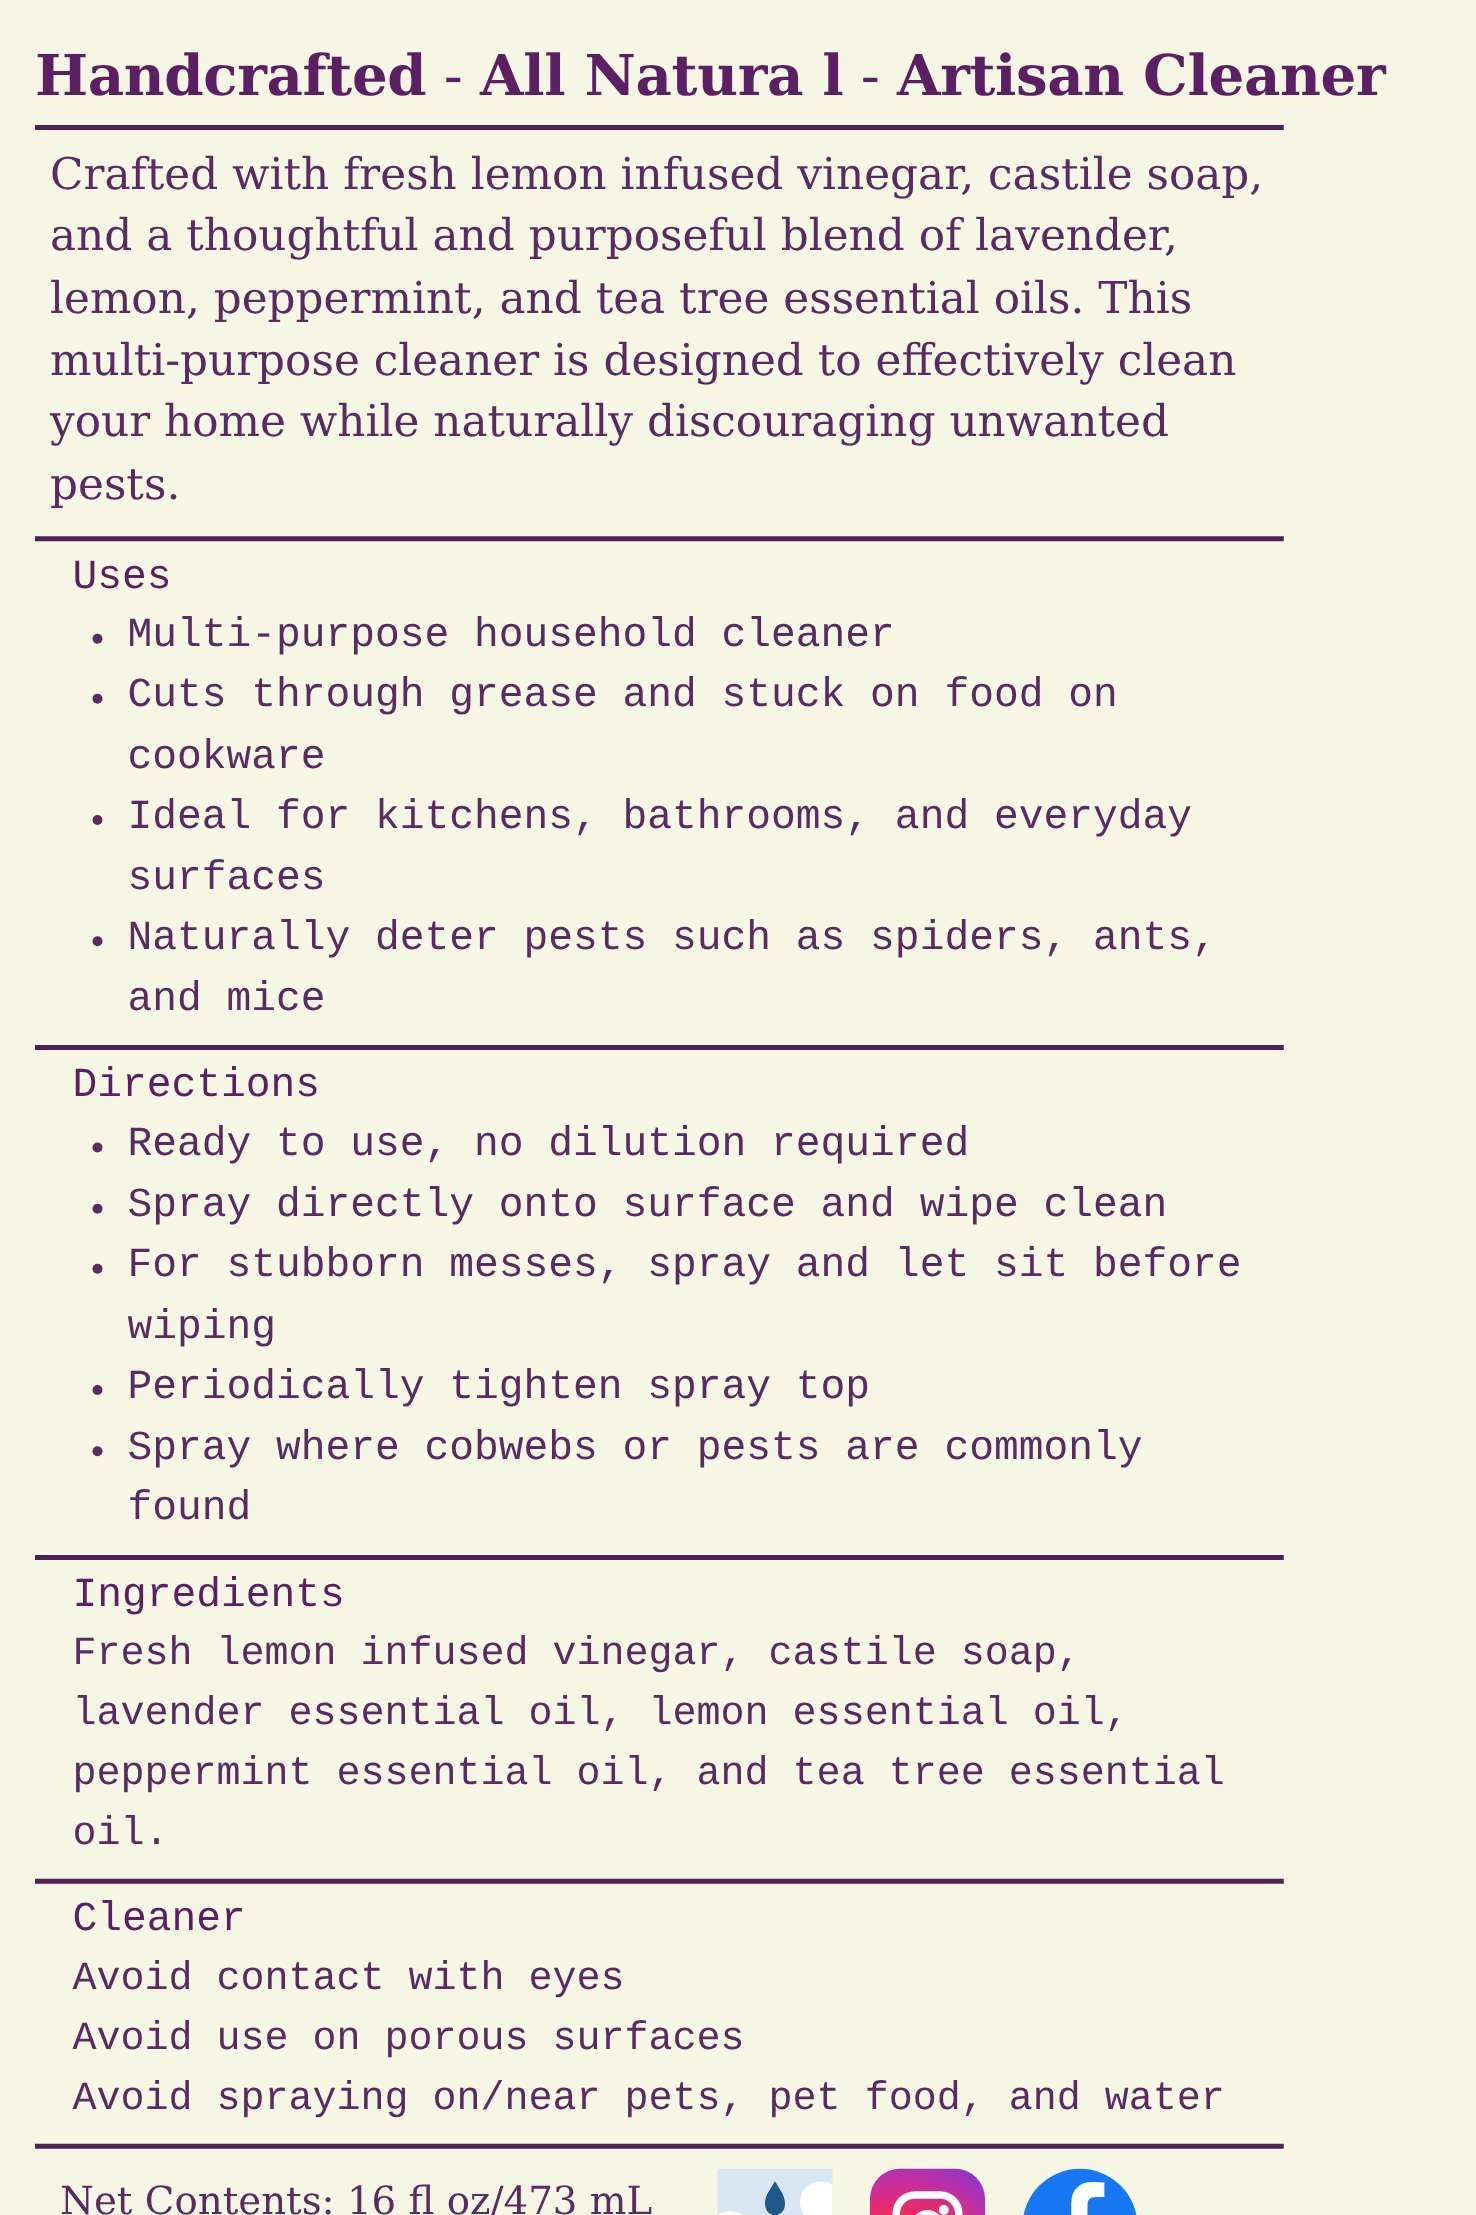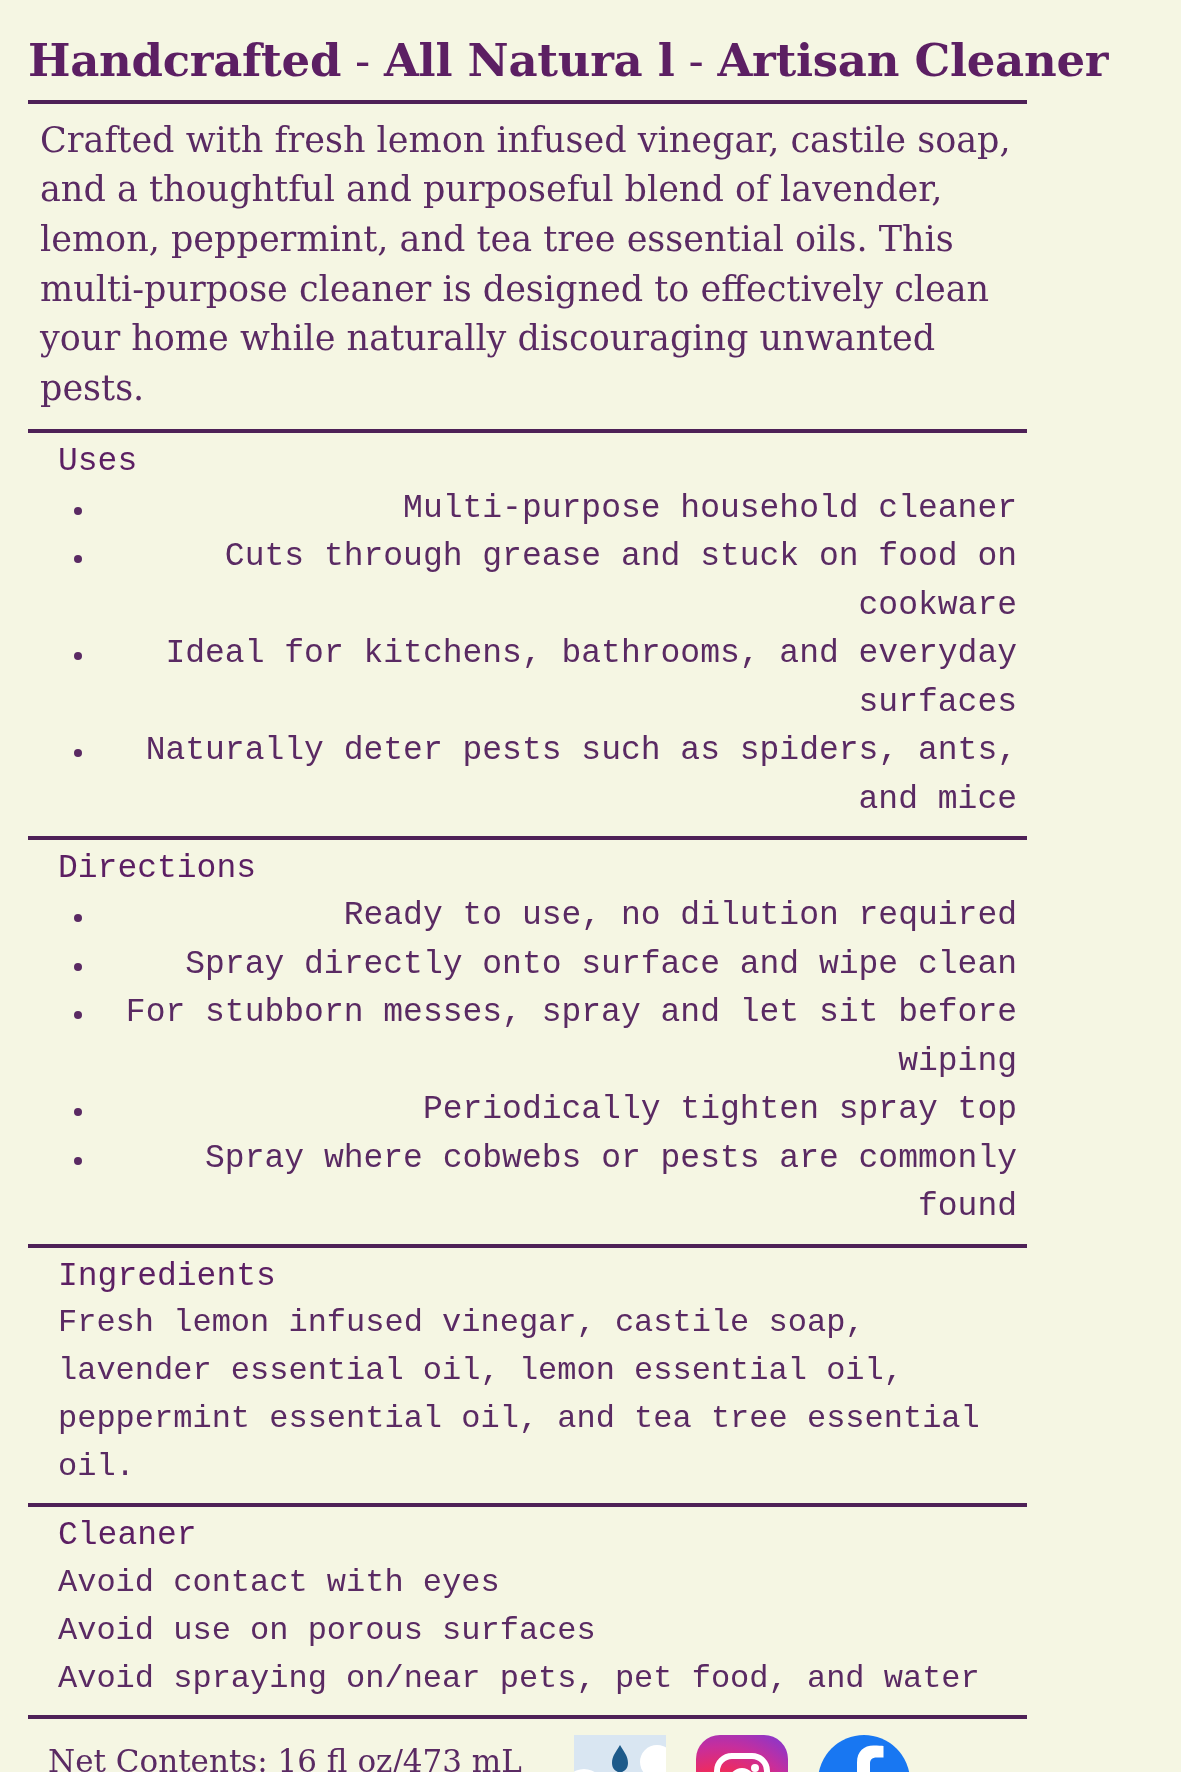--- a/index.html
+++ b/index.html
@@ -70,21 +70,20 @@
   .sec-title {
     font-size: 33px;
     line-height: 1.15;
     color: #5c1f63;
     margin-bottom: 4px;
   }
   ul.bullets {
     list-style: none;
     margin: 0;
     padding: 0;
-    text-align: right;
   }
   ul.bullets li {
     position: relative;
     padding-left: 44px;
     font-size: 33px;
     line-height: 1.47;
     color: #5a2a63;
   }
   ul.bullets li::before {
     content: "";

